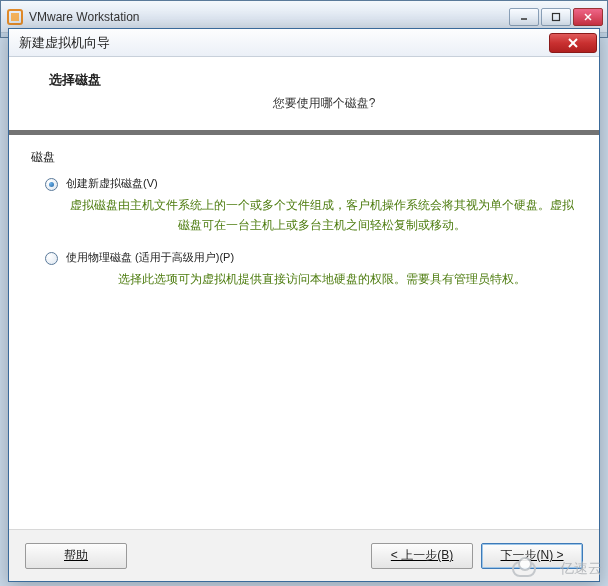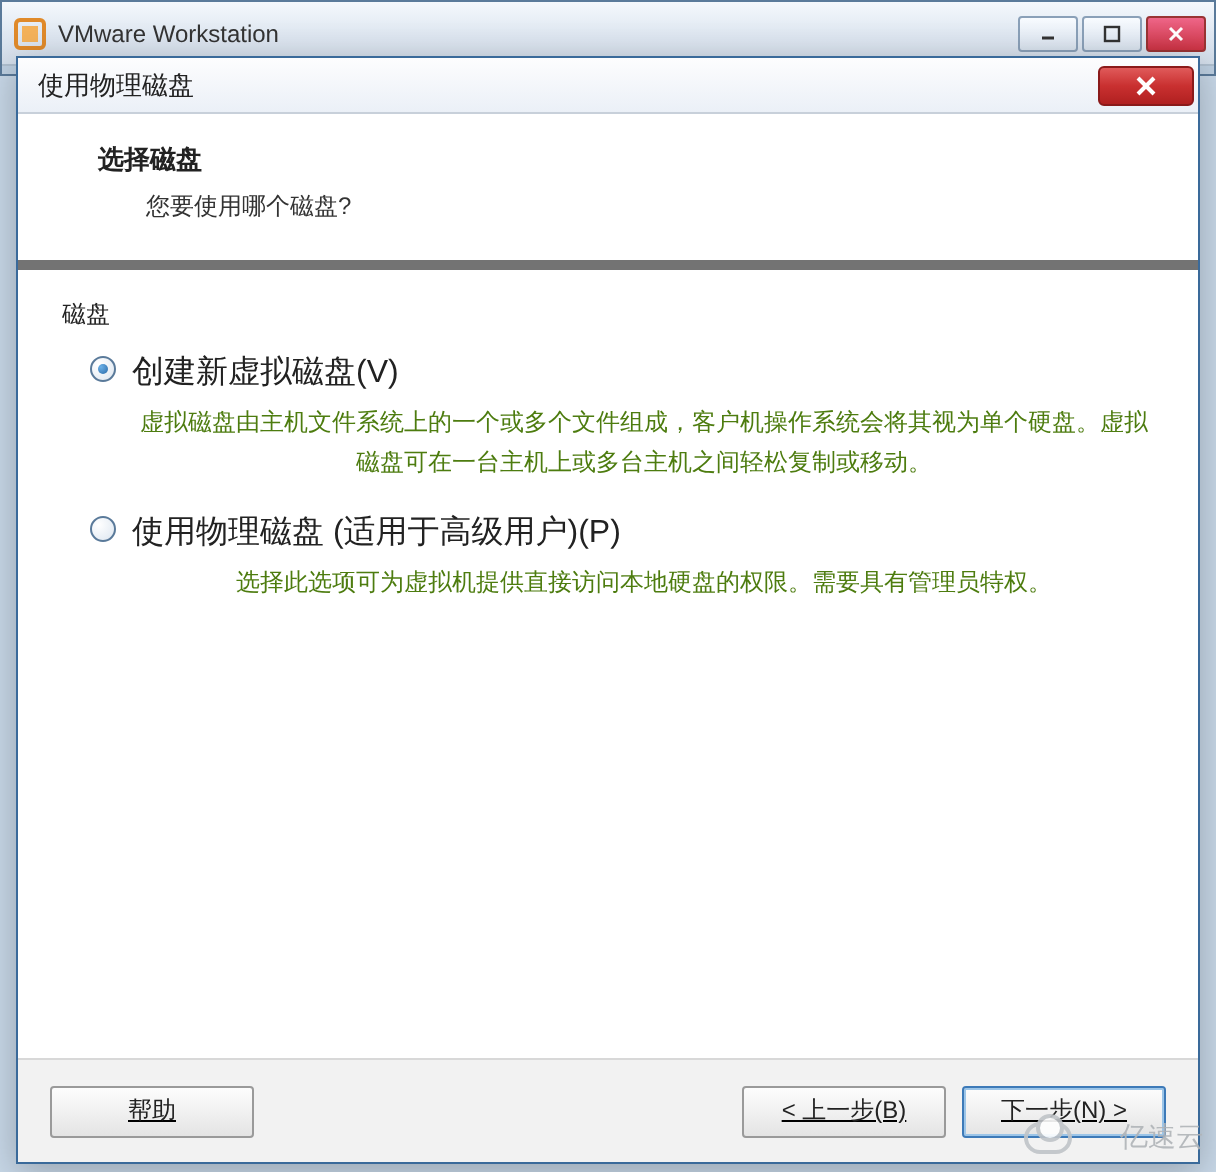--- a/index.html
+++ b/index.html
@@ -44,37 +44,37 @@
 .dialog-close {
   width: 48px; height: 20px; border-radius: 3px;
   background: linear-gradient(to bottom, #e05a5a 0%, #c93030 50%, #b02020 100%);
   border: 1px solid #8a1a1a; display:flex; align-items:center; justify-content:center;
   color:#fff; font-size:12px; font-weight:bold;
 }
 .dialog-close svg { width:12px; height:12px; }
 
 .dialog-header { padding: 14px 24px 18px 24px; border-bottom: 5px solid #737373; }
 .dialog-heading { font-size: 13px; font-weight: bold; color:#222; margin-left: 16px; }
-.dialog-sub { font-size: 12px; color:#333; margin: 6px 0 0 40px; }
+.dialog-sub { font-size: 12px; color:#333; margin: 6px 0 0 40px; text-align: center; }
 
 .dialog-body { flex:1; padding: 14px 22px 8px 22px; font-size: 12px; color:#222; overflow:hidden;}
 .group-label { font-size: 12px; margin-bottom: 10px; }
 
 .radio-row { display:flex; align-items:flex-start; margin: 6px 0 4px 14px; }
 .radio {
   width: 13px; height:13px; border-radius:50%; border:1px solid #5a7a9a;
   margin-right:8px; margin-top:2px; flex-shrink:0;
   background: radial-gradient(circle at 30% 30%, #fff, #dde6f0);
   position:relative;
 }
 .radio.checked::after {
   content:""; position:absolute; left:3px; top:3px; width:5px; height:5px;
   border-radius:50%; background: radial-gradient(circle at 30% 30%, #6ab0e8, #2a6aa8);
 }
-.radio-label { font-size:16px; }
+.radio-label { font-size:11px; }
 .radio-desc { font-size:12px; color:#4d7c0f; margin: 4px 0 14px 36px; line-height:1.7;text-align:center; }
 
 .dialog-footer {
   height: 52px; border-top:1px solid #d8d8d8; background:#f2f2f2;
   display:flex; align-items:center; padding: 0 16px; gap:8px;text-decoration:underline;
 }
 .spacer { flex:1; }
 .btn {
   min-width: 102px; height:26px; font-size:12px;
   background: linear-gradient(to bottom,#fdfdfd,#e4e4e4);
@@ -120,21 +120,21 @@
             <line x1="8" y1="2" x2="2" y2="8" stroke="#fff" stroke-width="1.5"></line>
           </svg>
         </div>
     </div>
   </div>
   <div class="parent-strip"></div>
 </div>
 
 <div class="dialog">
   <div class="dialog-titlebar">
-    <span class="dialog-title">使用物理磁盘</span>
+    <span class="dialog-title">新建虚拟机向导</span>
     <div class="dialog-close">
       <svg viewBox="0 0 12 12">
           <line x1="2" y1="2" x2="10" y2="10" stroke="#fff" stroke-width="2"></line>
           <line x1="10" y1="2" x2="2" y2="10" stroke="#fff" stroke-width="2"></line>
         </svg>
     </div>
   </div>
 
   <div class="dialog-header">
     <div class="dialog-heading">选择磁盘</div>

